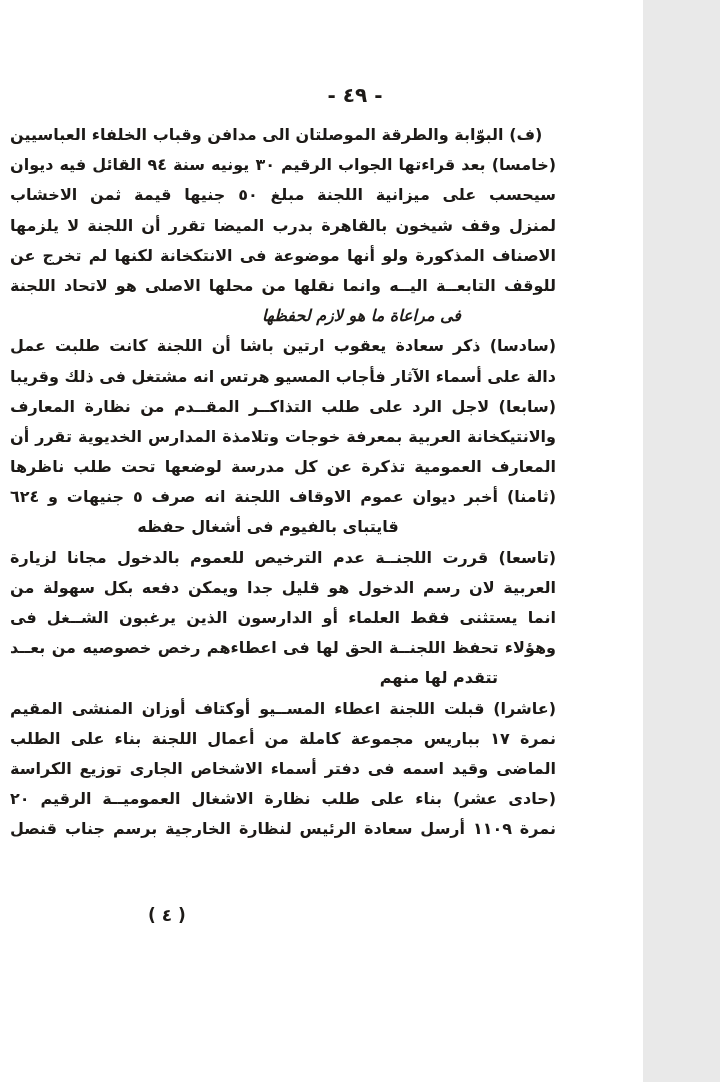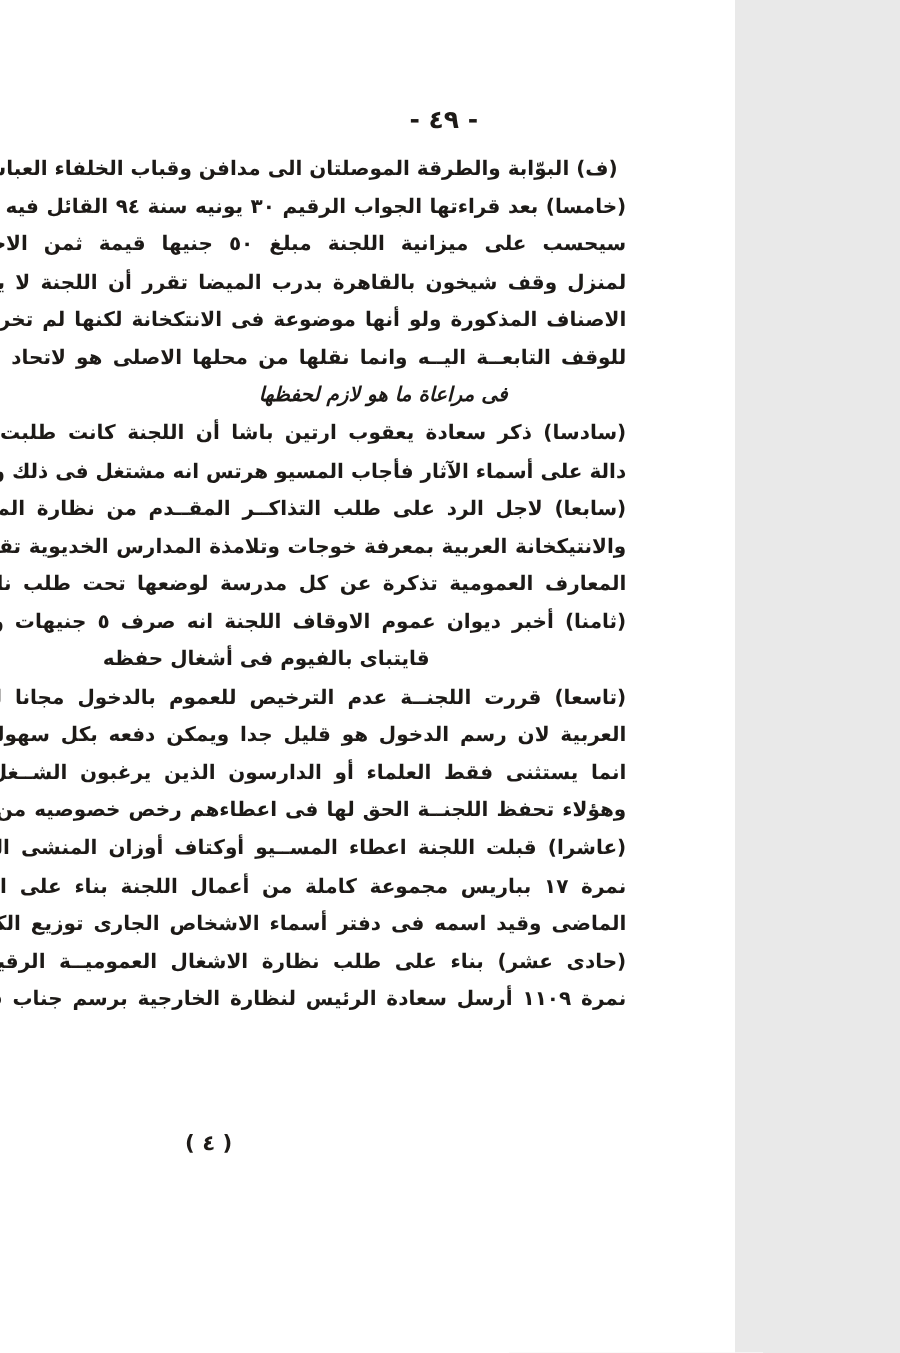--- a/index.html
+++ b/index.html
@@ -7,21 +7,21 @@
     --ink: #1d1a17;
   }
   html, body { margin: 0; padding: 0; }
   body {
     width: 720px; height: 1082px;
     background: #e9e9e9;
     font-family: "DejaVu Sans", sans-serif;
   }
   .page {
     position: relative;
-    width: 588px; height: 1082px;
+    width: 643px; height: 1082px;
     background: var(--paper);
     overflow: hidden;
   }
   .page-number {
     position: absolute;
     top: 82px; left: 0; width: 710px;
     text-align: center;
     font: bold 20px/26px "DejaVu Sans", sans-serif;
     color: var(--ink);
     letter-spacing: 4px;
@@ -38,21 +38,21 @@
     font: bold 16px/30.2px "DejaVu Sans", sans-serif;
     color: var(--ink);
     height: 30.2px;
     overflow: hidden;
     white-space: nowrap;
     text-align: right;
   }
   
   .line.full { white-space: normal; text-align: justify; text-align-last: justify; }
   
-  .line.end  { text-align: center; }
+  .line.end  { text-align: left; }
   
   .line.mid1 { padding-right: 30px; text-align: center; }
   .line.mid2 { padding-right: 58px; }
   .line.mid3 { padding-right: 95px; font-style: italic; }
   .signature-mark {
     position: absolute;
     top: 903px; left: 148px;
     font: bold 17px/24px "DejaVu Sans", sans-serif;
     color: var(--ink);
     letter-spacing: 6px;
@@ -76,20 +76,21 @@
       <div class="line full">دالة على أسماء الآثار فأجاب المسيو هرتس انه مشتغل فى ذلك وقريبا يقدم هذه العينة</div>
       <div class="line full">(سابعا) لاجل الرد على طلب التذاكــر المقــدم من نظارة المعارف لزيارة الآثار</div>
       <div class="line full">والانتيكخانة العربية بمعرفة خوجات وتلامذة المدارس الخديوية تقرر أن ترسل الى نظارة</div>
       <div class="line full">المعارف العمومية تذكرة عن كل مدرسة لوضعها تحت طلب ناظرها وهو يجرى تســليمها الى</div>
       <div class="line full">(ثامنا) أخبر ديوان عموم الاوقاف اللجنة انه صرف ٥ جنيهات و ٦٢٤ مليم على جامع</div>
       <div class="line mid1">قايتباى بالفيوم فى أشغال حفظه</div>
       <div class="line full">(تاسعا) قررت اللجنــة عدم الترخيص للعموم بالدخول مجانا لزيارة المساجد والانتيكخانة</div>
       <div class="line full">العربية لان رسم الدخول هو قليل جدا ويمكن دفعه بكل سهولة من الذين تهمهم الآثار</div>
       <div class="line full">انما يستثنى فقط العلماء أو الدارسون الذين يرغبون الشــغل فى الآثار أو فى الانتيكخانة</div>
       <div class="line full">وهؤلاء تحفظ اللجنــة الحق لها فى اعطاءهم رخص خصوصيه من بعــد فحص الطلبات التى</div>
+      <div class="line mid2">تتقدم لها منهم</div>
       <div class="line full">(عاشرا) قبلت اللجنة اعطاء المســيو أوكتاف أوزان المنشى المقيم فى رصــيف فولتير</div>
       <div class="line full">نمرة ١٧ بباريس مجموعة كاملة من أعمال اللجنة بناء على الطلب المقدم منه فى ٢٢ فبراير</div>
       <div class="line full">الماضى وقيد اسمه فى دفتر أسماء الاشخاص الجارى توزيع الكراسة عليهم سنويا</div>
       <div class="line full">(حادى عشر) بناء على طلب نظارة الاشغال العموميــة الرقيم ٢٠ مارس سنة ١٨٩٤</div>
       <div class="line full">نمرة ١١٠٩ أرسل سعادة الرئيس لنظارة الخارجية برسم جناب قنصل جنرال البلجيك</div>
     </div>
 
   <div class="signature-mark">( ٤ )</div>
 </div>
 

